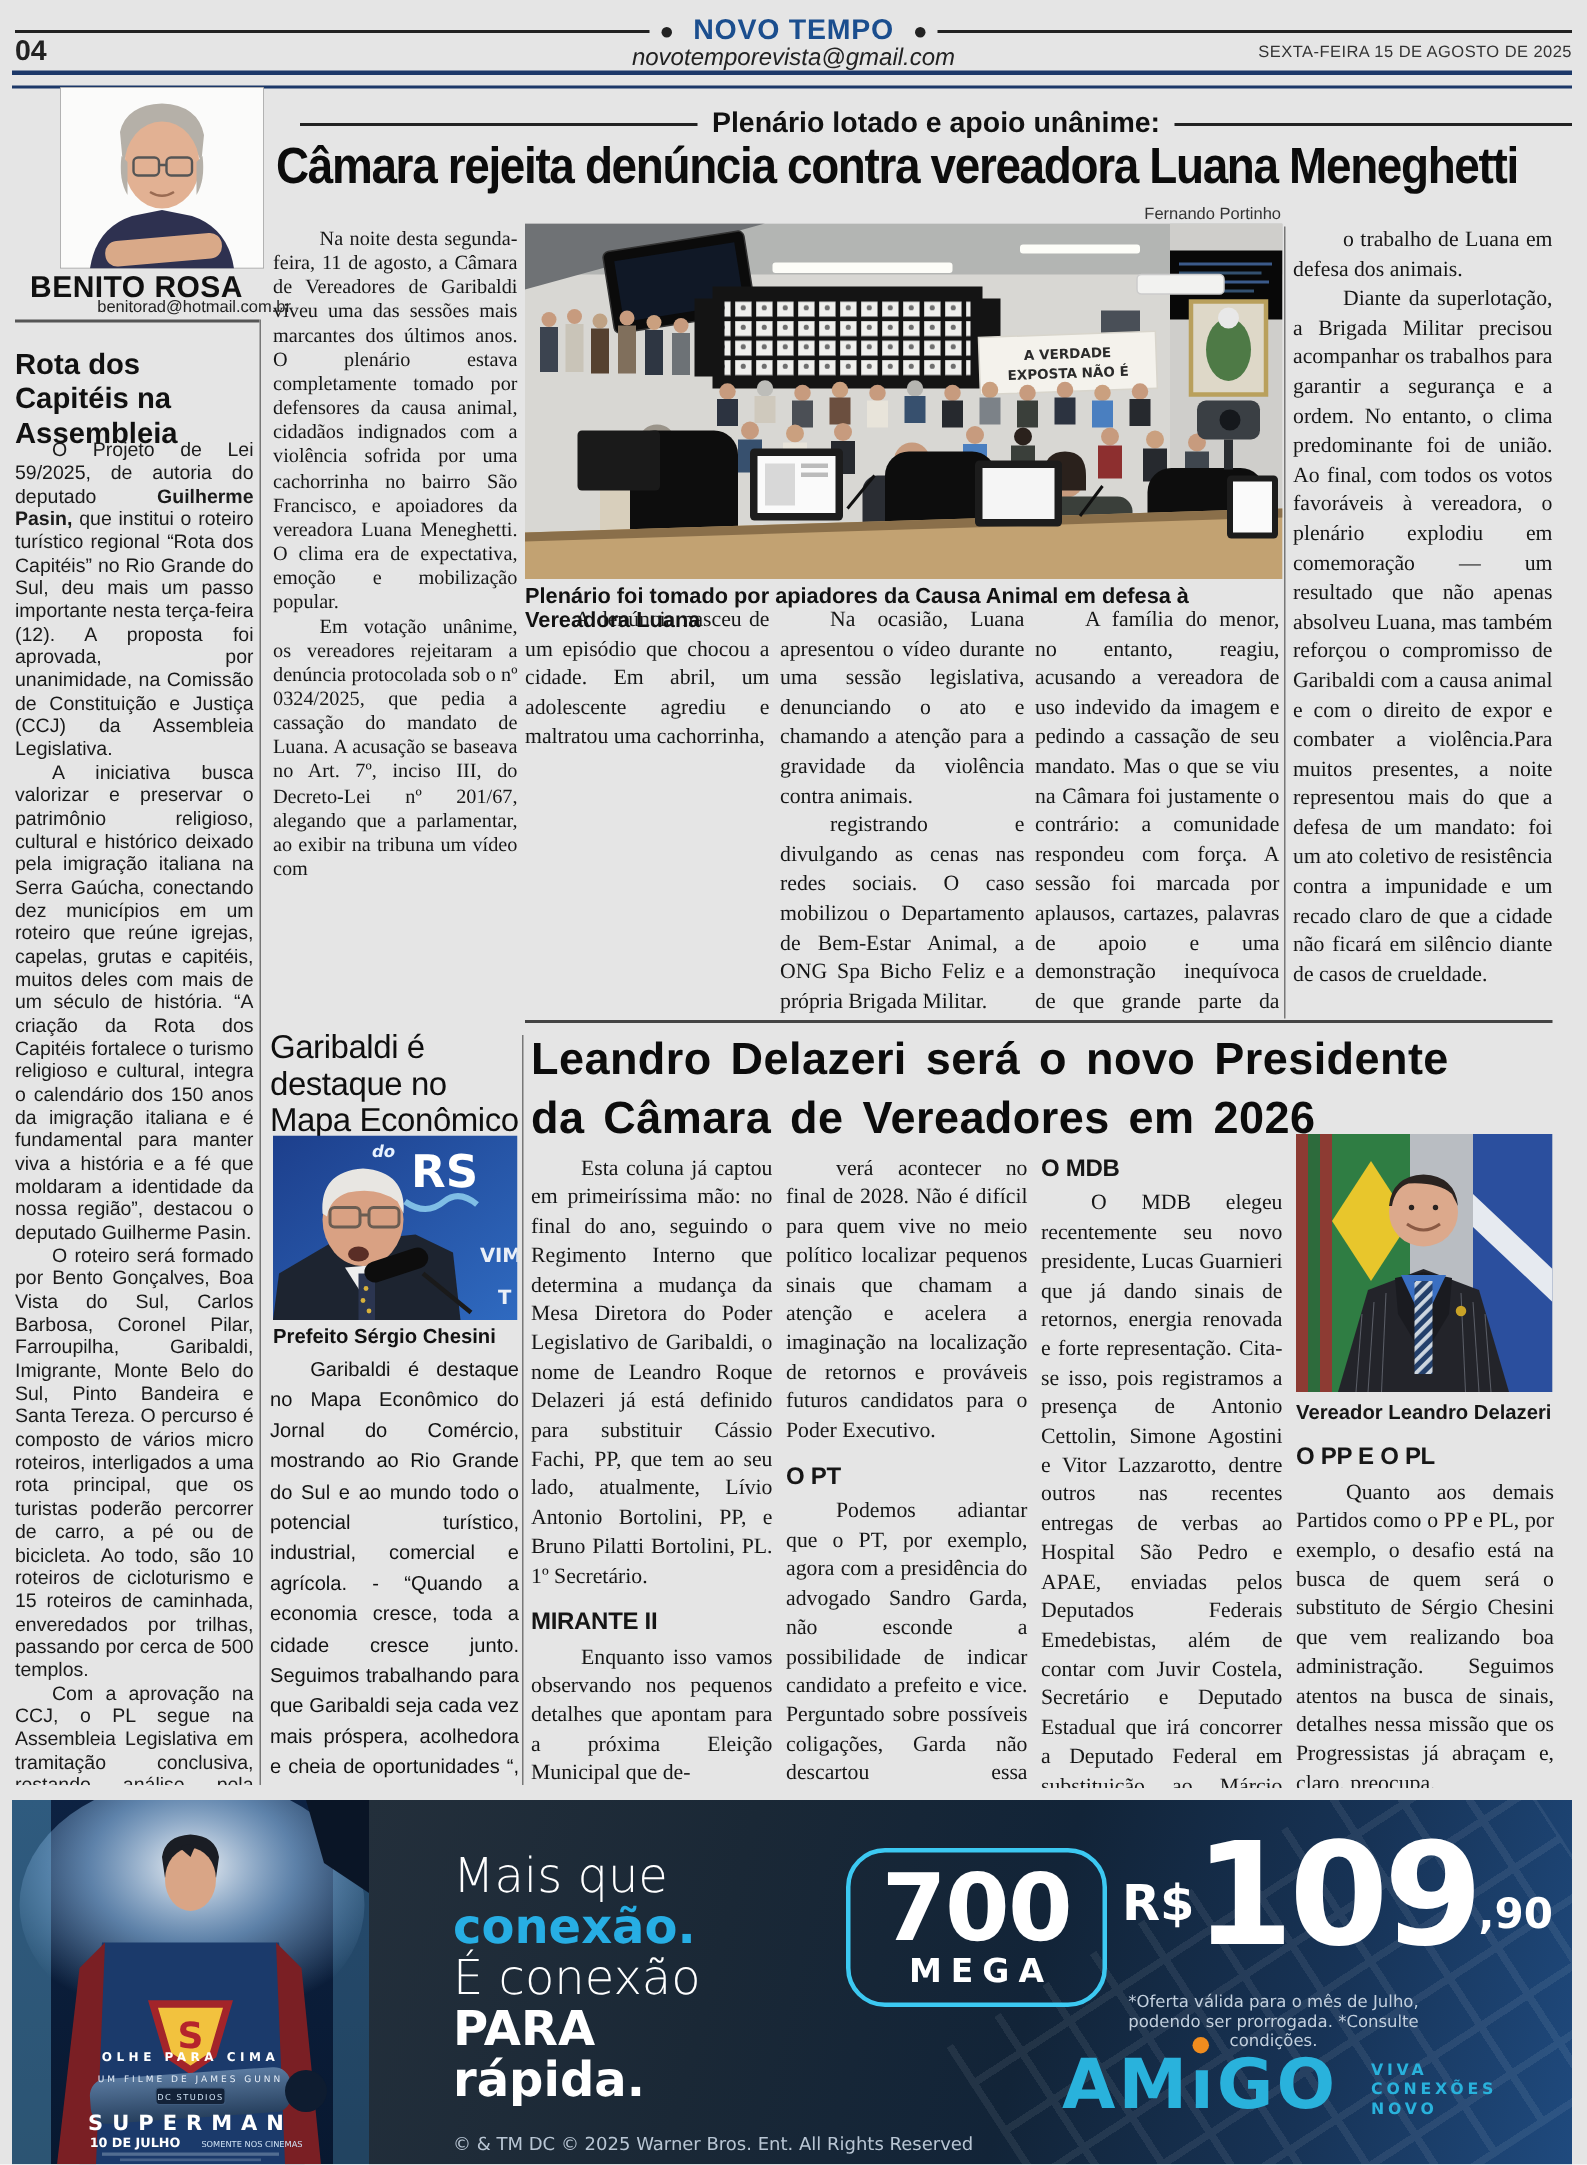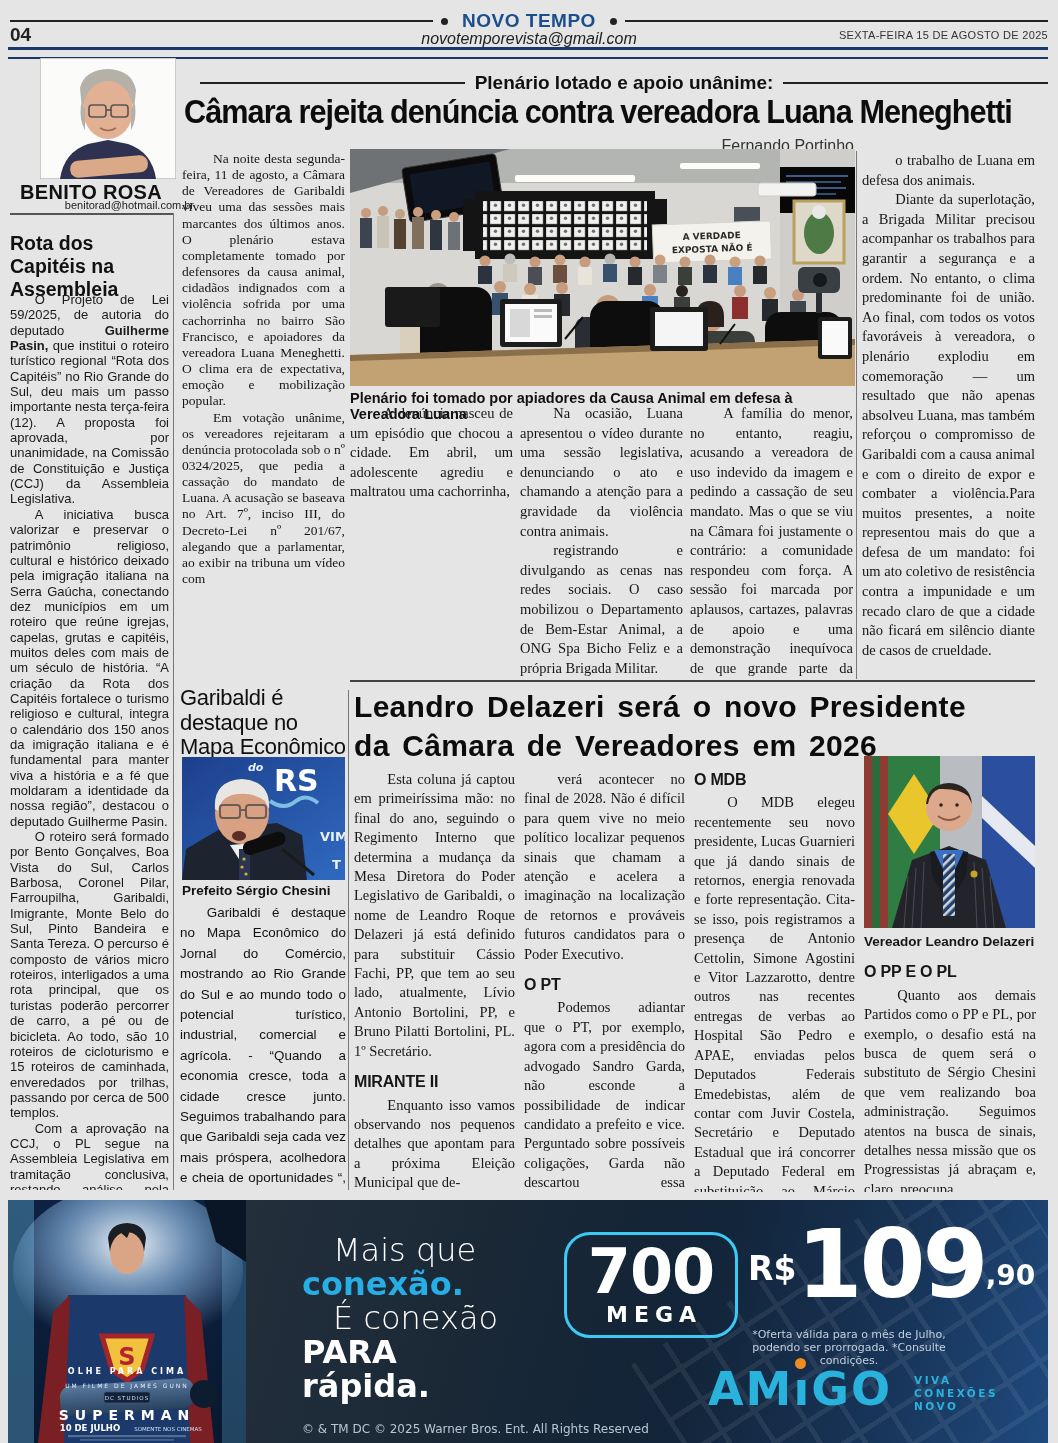--- a/index.html
+++ b/index.html
@@ -24,21 +24,21 @@
   .left-body{left:10px;top:292px;width:159px;height:898px;overflow:hidden;
              font-size:13px;line-height:15.35px;text-align:justify;color:#1a1a1a;}
   .left-body p{margin:0;text-indent:1.9em;}
   .vrule{border-left:1px solid #777;width:0;}
   
   .kicker{left:200px;top:72px;width:848px;display:flex;align-items:center;gap:10px;}
   .kick-line{flex:1;border-top:2px solid #222;}
   .kick-text{font-size:19px;font-weight:bold;white-space:nowrap;}
   .headline{left:184px;top:92px;width:864px;font-size:34px;font-weight:bold;letter-spacing:-1px;
             white-space:nowrap;transform:scaleX(.90);transform-origin:left;color:#0c0c0c;}
-  .credit{left:690px;top:137px;width:164px;text-align:right;font-size:16px;color:#333;}
+  .credit{left:690px;top:137px;width:164px;text-align:right;font-size:11px;color:#333;}
   .photo-main{left:350px;top:149px;width:505px;height:237px;}
   .caption-main{left:350px;top:390px;width:505px;font-size:14.5px;font-weight:bold;color:#111;}
   .serif-col{font-family:"Liberation Serif",serif;text-align:justify;color:#161616;overflow:hidden;}
   .serif-col p{margin:0;text-indent:2.3em;}
   .colA{left:182px;top:151px;width:163px;height:532px;font-size:13.5px;line-height:16.15px;}
   .colB{left:350px;top:404px;width:163px;height:275px;font-size:14.5px;line-height:19.6px;}
   .colC{left:520px;top:404px;width:163px;height:275px;font-size:14.5px;line-height:19.6px;}
   .colD{left:690px;top:404px;width:163px;height:275px;font-size:14.5px;line-height:19.6px;}
   .colE{left:862px;top:151px;width:173px;height:528px;font-size:14.5px;line-height:19.6px;}
   .hrule-main{left:350px;top:680px;width:685px;height:0;border-top:2px solid #444;}
@@ -65,21 +65,21 @@
   .dela-caption{font-family:"Liberation Sans",sans-serif;font-size:13.5px;font-weight:bold;margin:4px 0 0 0;}
   
   .ad{left:8px;top:1200px;width:1040px;height:243px;display:flex;}
   .poster{width:238px;height:243px;flex:0 0 auto;}
   .panel{position:relative;width:802px;height:243px;overflow:hidden;
          background:linear-gradient(105deg,#232f3b 0%,#1a2836 30%,#122438 55%,#173356 78%,#1f4a7e 100%);}
   .film-deco{position:absolute;right:-40px;top:30px;width:420px;height:260px;transform:rotate(-33deg);opacity:.07;
      background:repeating-linear-gradient(0deg,#fff 0 5px,transparent 5px 38px),
                 repeating-linear-gradient(90deg,#fff 0 5px,transparent 5px 38px);}
   .slogan{position:absolute;left:56px;top:33px;font-family:"DejaVu Sans",sans-serif;font-size:32px;line-height:34px;color:#fff;}
-  .slogan .l1,.slogan .l3{font-weight:300;margin-left:31px;}
+  .slogan .l1,.slogan .l3{font-weight:300;}
   .slogan .l2{font-weight:800;color:#27aee4;}
   .slogan .l4,.slogan .l5{font-weight:800;}
   .ad-copy{position:absolute;left:56px;top:222px;font-size:12px;color:#b9c6d4;font-family:"DejaVu Sans",sans-serif;}
   .box700{position:absolute;left:318px;top:32px;width:168px;height:100px;border:3px solid #3cc9f2;border-radius:26px;
           display:flex;flex-direction:column;align-items:center;justify-content:center;color:#fff;
           font-family:"DejaVu Sans",sans-serif;}
   .box700 .v{font-size:62px;font-weight:800;line-height:.95;letter-spacing:-1px;}
   .box700 .u{font-size:22px;font-weight:700;letter-spacing:6px;margin-left:6px;}
   .price{position:absolute;left:502px;top:26px;display:flex;align-items:flex-end;color:#fff;font-family:"DejaVu Sans",sans-serif;}
   .price .cur{font-size:33px;font-weight:700;margin-bottom:16px;}

